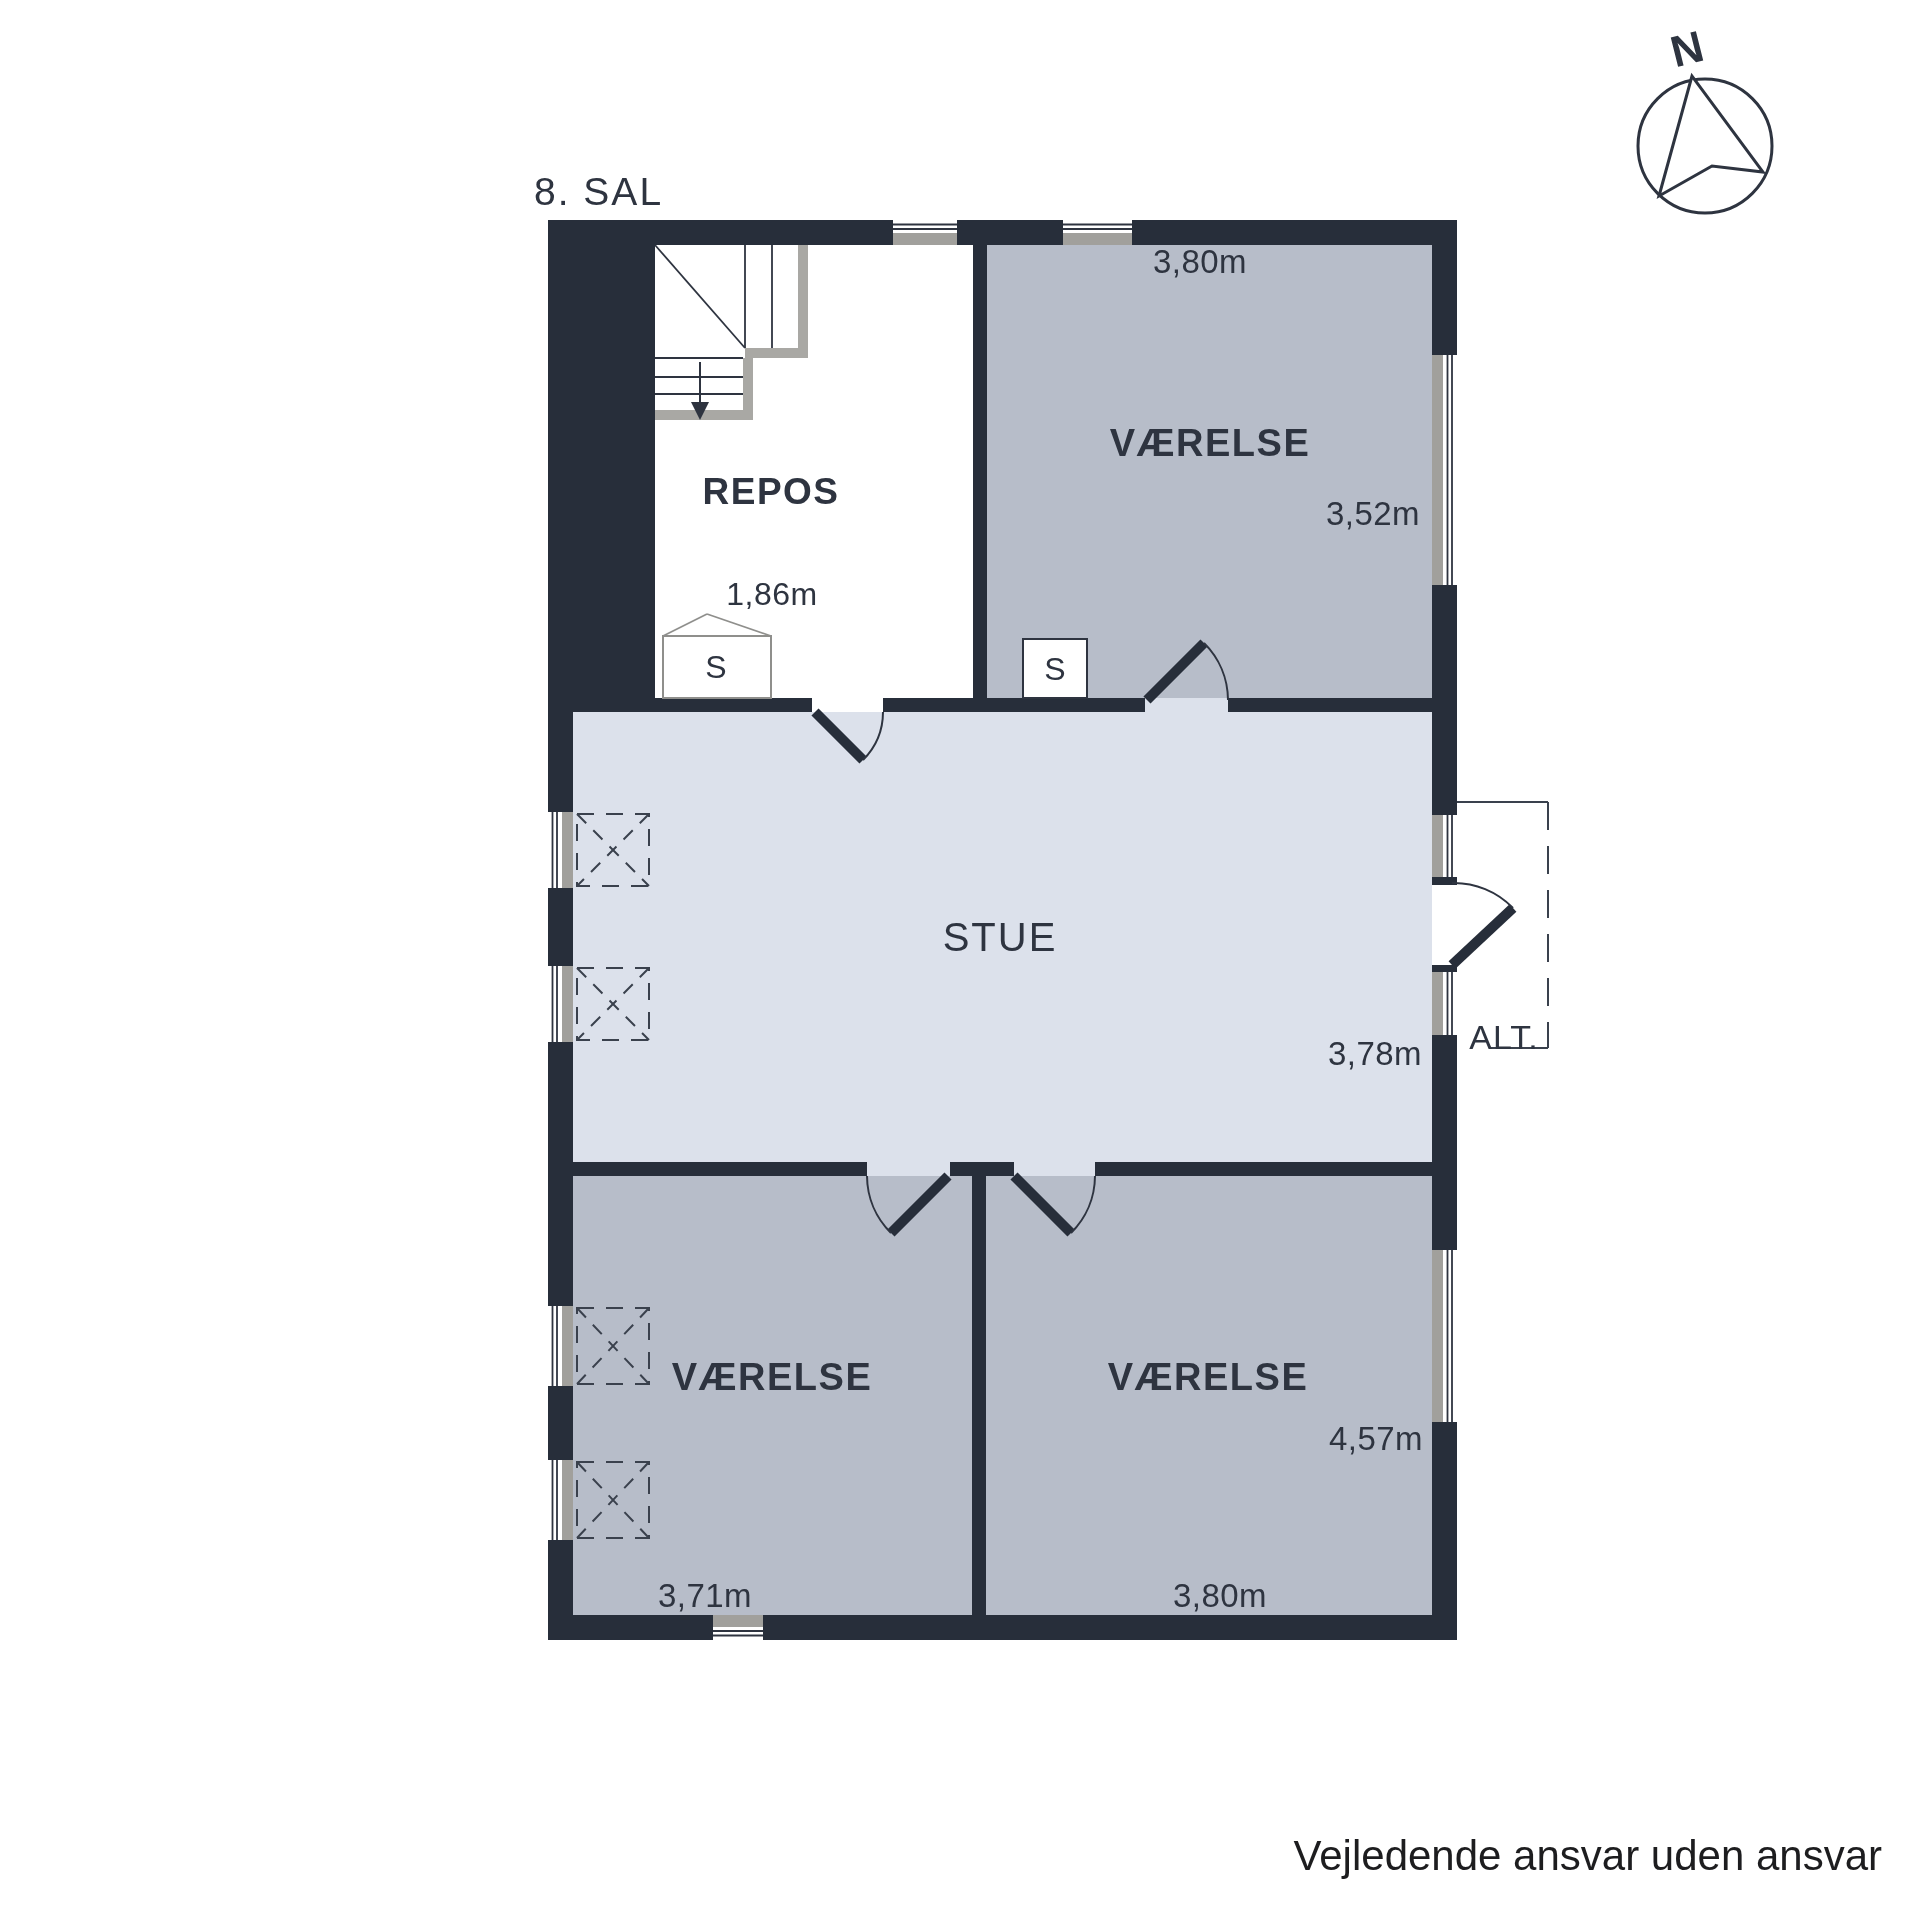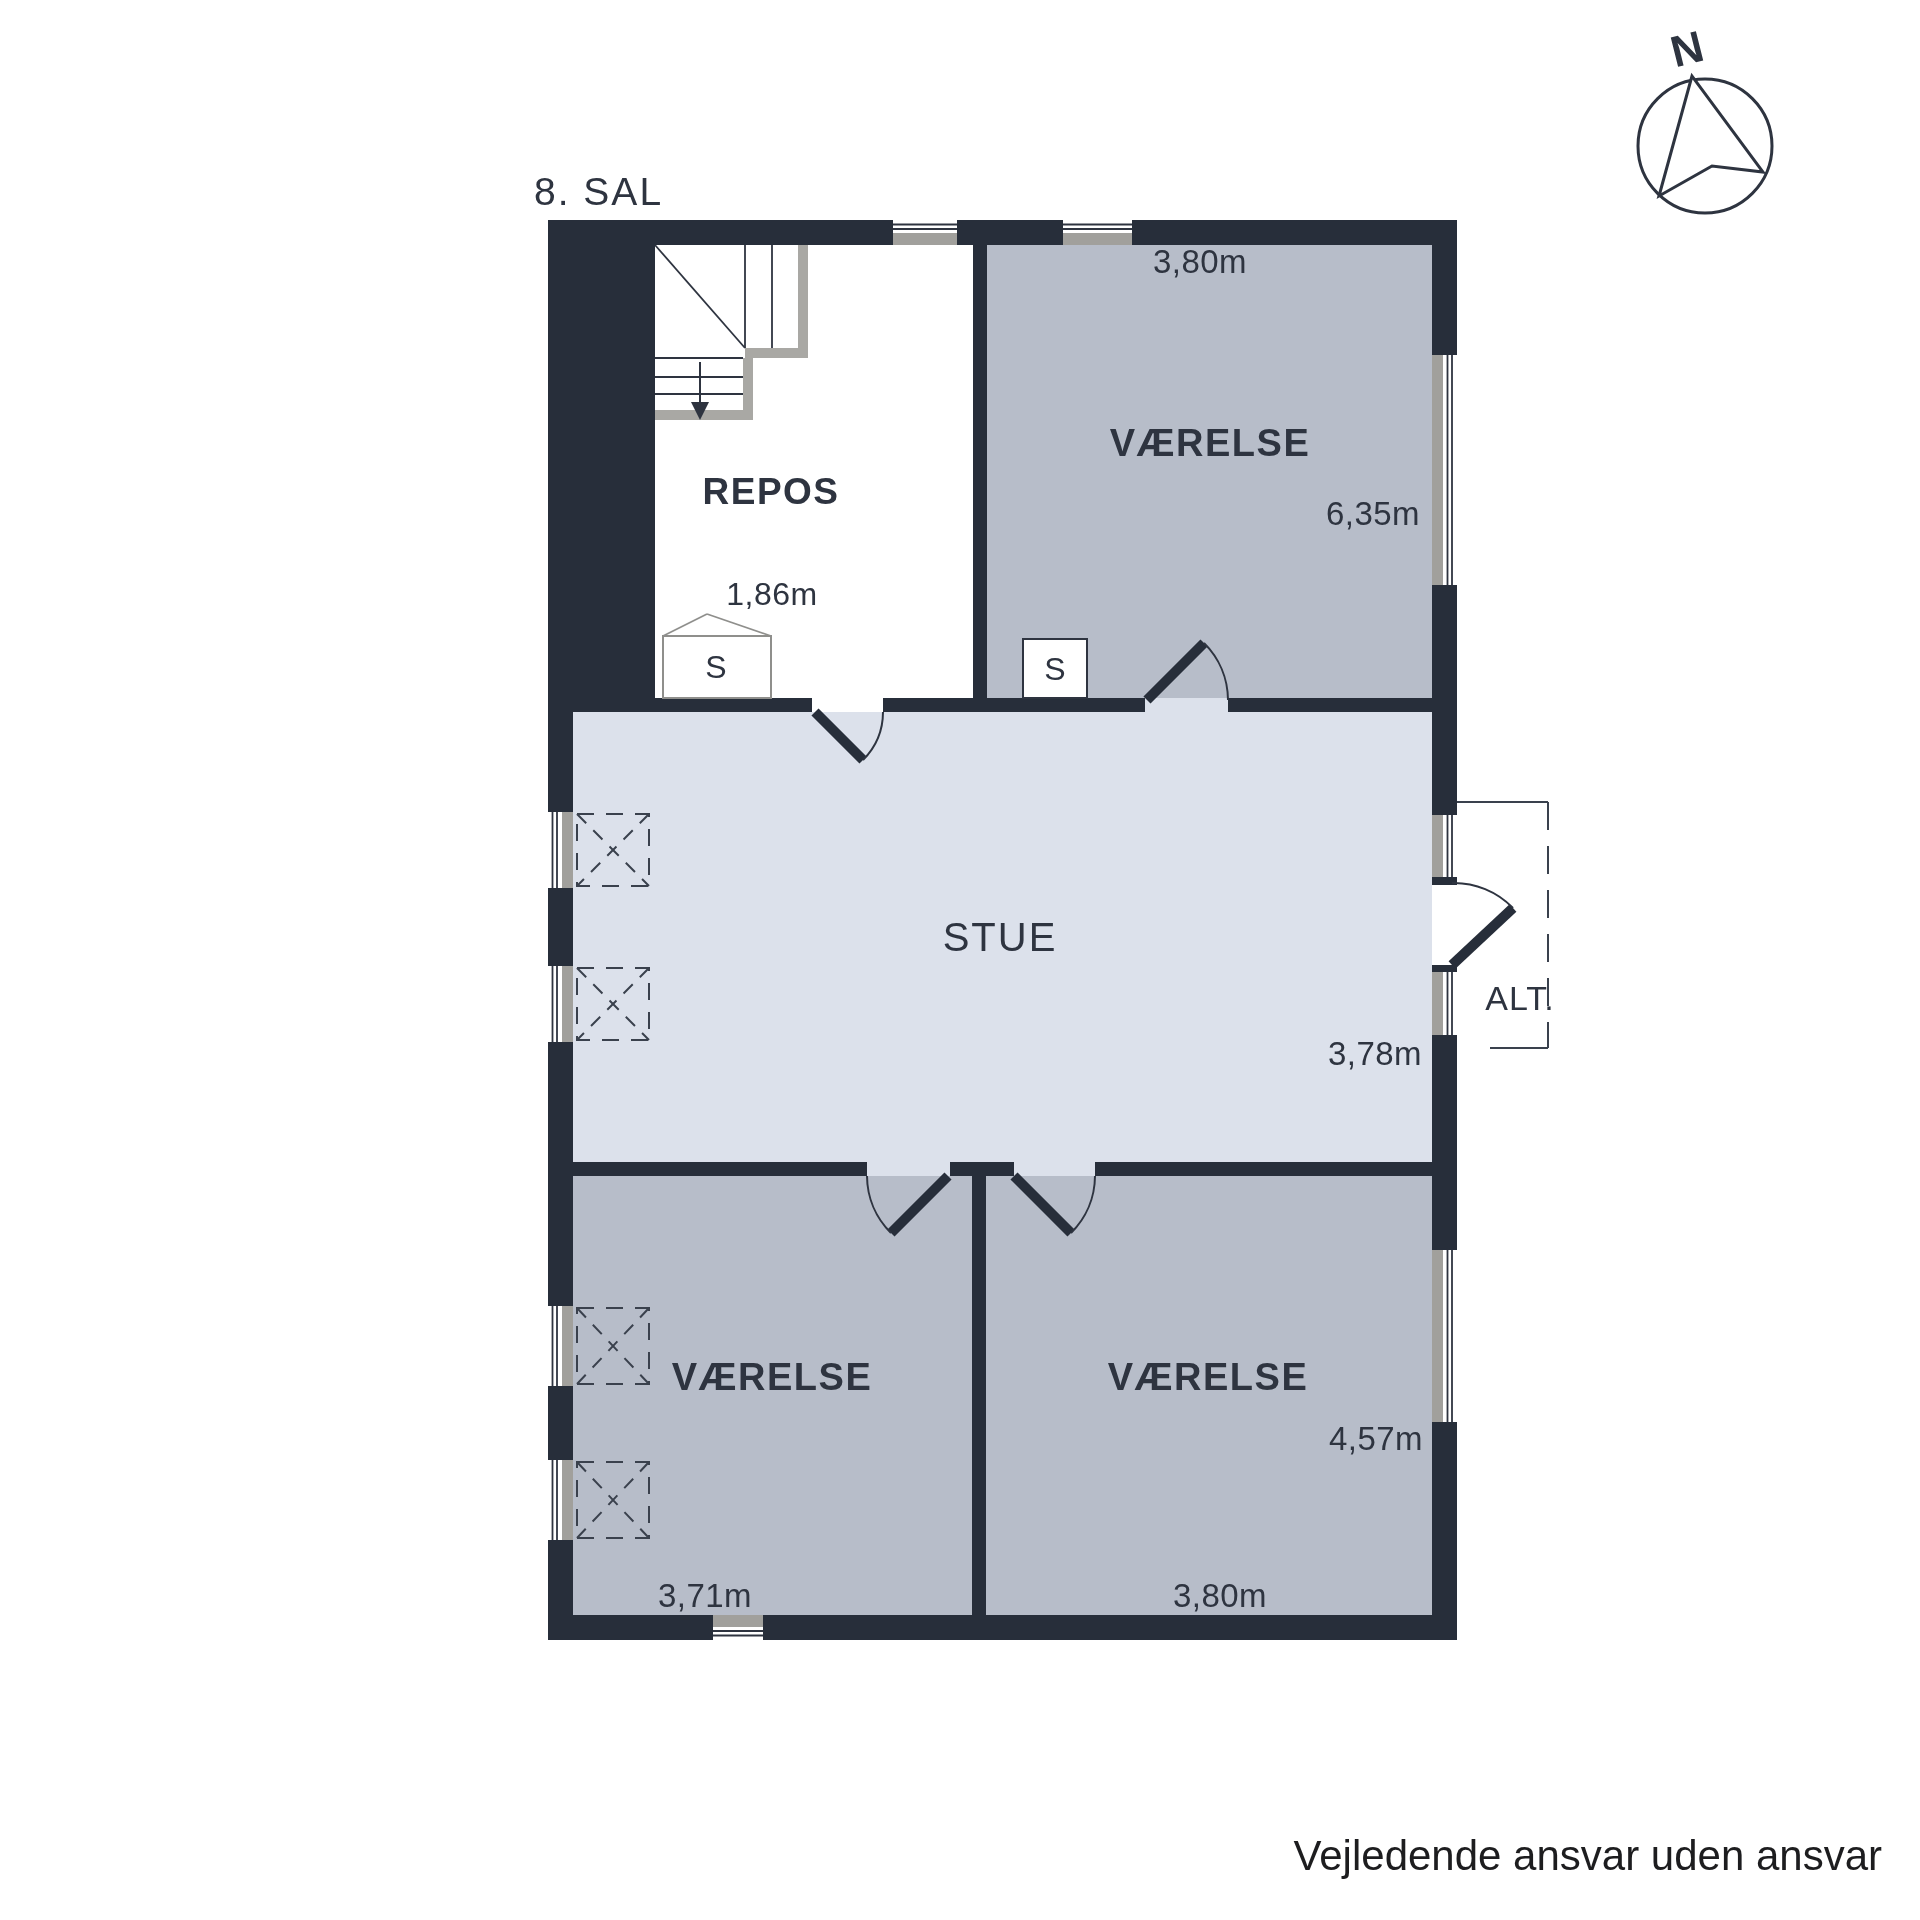--- a/index.html
+++ b/index.html
@@ -258,26 +258,26 @@
 
   <div class="title">8. SAL</div>
   <div class="north">N</div>
 
   <div class="lbl room-name" style="left:771px;top:492px;font-size:37px;">REPOS</div>
   <div class="lbl dim" style="left:772px;top:594px;font-size:32px;">1,86m</div>
   <div class="lbl closet-s" style="left:716px;top:667px;">S</div>
 
   <div class="lbl room-name" style="left:1210px;top:443px;">VÆRELSE</div>
   <div class="lbl dim" style="left:1200px;top:262px;">3,80m</div>
-  <div class="lbl dim" style="left:1373px;top:514px;">6,35m</div>
+  <div class="lbl dim" style="left:1373px;top:514px;">3,52m</div>
   <div class="lbl closet-s" style="left:1055px;top:669px;">S</div>
 
   <div class="lbl stue-name" style="left:1000px;top:937px;">STUE</div>
   <div class="lbl dim" style="left:1375px;top:1054px;">3,78m</div>
-  <div class="lbl alt" style="left:1504px;top:998px;margin-left:16px;">ALT.</div>
+  <div class="lbl alt" style="left:1504px;top:1037px;">ALT.</div>
 
   <div class="lbl room-name" style="left:772px;top:1377px;">VÆRELSE</div>
   <div class="lbl dim" style="left:705px;top:1596px;">3,71m</div>
 
   <div class="lbl room-name" style="left:1208px;top:1377px;">VÆRELSE</div>
   <div class="lbl dim" style="left:1220px;top:1596px;">3,80m</div>
   <div class="lbl dim" style="left:1376px;top:1439px;">4,57m</div>
 
   <div class="footer">Vejledende ansvar uden ansvar</div>
 </div>

